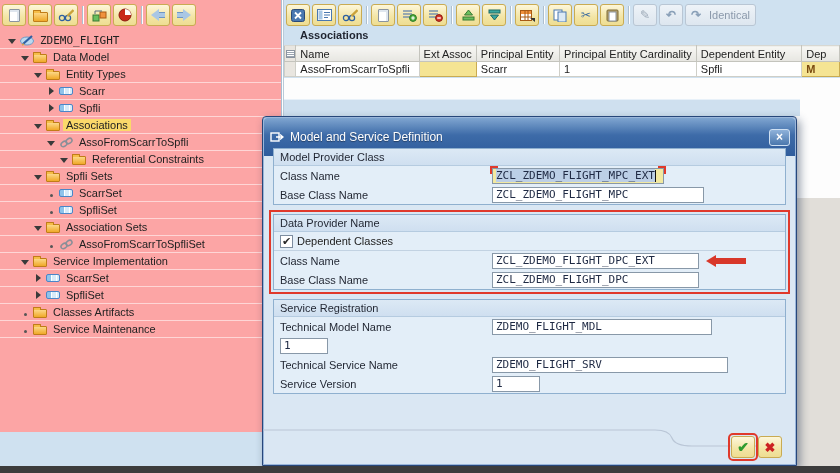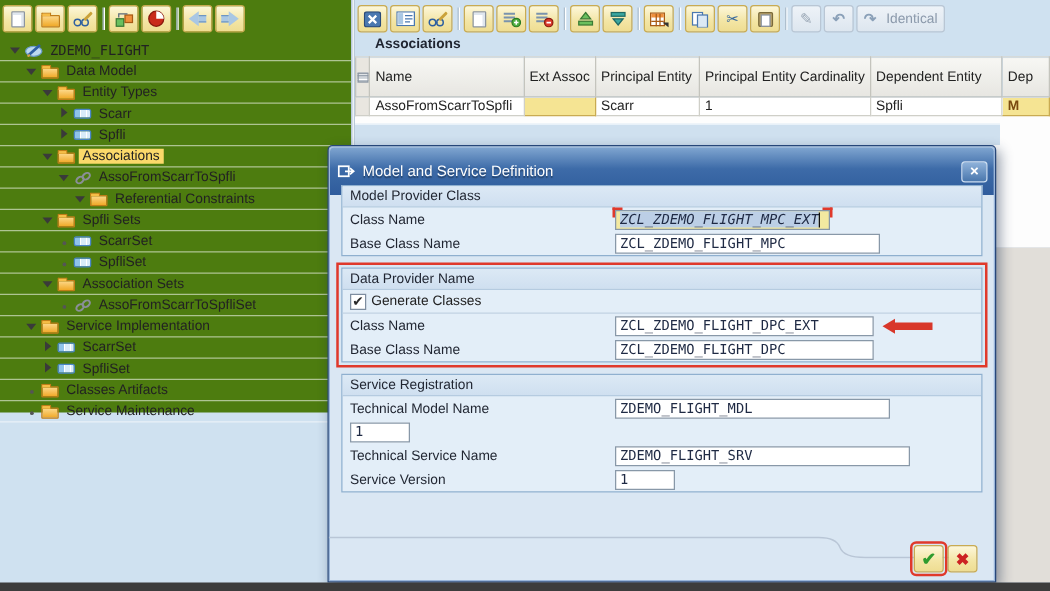--- a/index.html
+++ b/index.html
@@ -1,21 +1,21 @@
 <!DOCTYPE html>
 <html><head>
 <meta charset="utf-8">
 <style>
   * { margin:0; padding:0; box-sizing:border-box; }
   html,body { width:840px; height:473px; overflow:hidden;
     font-family:"Liberation Sans", sans-serif; font-size:11px; color:#222; }
   #screen { position:relative; width:840px; height:473px; background:#cfe1f0; }
 
   
-  #left-panel { position:absolute; left:0; top:0; width:281px; height:330px; background:#4d7c0f;padding-left:43px; }
+  #left-panel { position:absolute; left:0; top:0; width:281px; height:432px; background:#fca5a5;padding-left:43px; }
   #left-toolbar { position:absolute; left:2px; top:2px; height:26px; display:flex; align-items:center; }
   #left-tree { position:absolute; left:0; top:32px; width:281px; }
   #v-divider { position:absolute; left:281px; top:0; width:3px; height:466px; background:#fff; border-left:1px solid #a9bed2; border-right:1px solid #b9cad9;}
   #right-panel { position:absolute; left:284px; top:0; width:556px; height:466px; background:#cfe1f0; }
   #rp-white { position:absolute; left:0; top:78px; width:556px; height:120px; background:#fdfdfd; }
   #rp-gray  { position:absolute; left:0; top:198px; width:556px; height:268px; background:#e1ded9; }
   #rp-band  { position:absolute; left:0; top:99px; width:516px; height:17px; background:#cfe0ef; border-top:1px solid #e8f1f9; }
   #right-toolbar { position:absolute; left:2px; top:2px; height:26px; display:flex; align-items:center; }
   #bottom-strip { position:absolute; left:0; top:466px; width:840px; height:7px; background:#3c3c3c; }
 
@@ -53,21 +53,21 @@
   .exp-leaf  { width:3px;height:3px;background:#555;border-radius:50%;display:inline-block;margin:0 5px 0 2px;}
   .ticon { display:inline-flex; width:18px; justify-content:flex-start; align-items:center; flex:none; }
   .tlbl { padding:0 3px; }
   .tlbl.hl { background:#fbd96a; }
   .tlbl.mono { font-family:"DejaVu Sans Mono", monospace; font-size:11px; letter-spacing:0; }
 
   
   #assoc-title { position:absolute; left:16px; top:29px; font-weight:bold; color:#1f2430; }
   #assoc-table { position:absolute; left:0; top:45px; border-collapse:collapse; }
   #assoc-table th { background:linear-gradient(#f7f7f4,#e7e6e1); border:1px solid #c4c4bd; border-top:1px solid #d8d8d2;
-    font-weight:normal; text-align:left; padding:1px 4px; height:32px; white-space:nowrap; overflow:hidden; }
+    font-weight:normal; text-align:left; padding:1px 4px; height:16px; white-space:nowrap; overflow:hidden; }
   #assoc-table td { background:#fff; border:1px solid #cfcfc8; padding:1px 4px; height:15px; white-space:nowrap; overflow:hidden;
     font-size:11px; }
   #assoc-table td.ycell { background:#f5e493; border-color:#c9ab52; }
   #assoc-table td.mcell { background:#f5e493; border-color:#c9ab52; color:#7a4a10; font-weight:bold; }
   #assoc-table .selcol { width:13px; background:#e9e6e0; padding:0; }
   .selicon { display:block; width:9px; height:8px; margin:2px auto;
     background:linear-gradient(#fff 0 1px,#9aa4b0 1px 2px,#fff 2px 3px,#9aa4b0 3px 4px,#fff 4px 5px,#9aa4b0 5px 6px,#fff 6px);
     border:1px solid #8a94a0; }
 
   
@@ -85,21 +85,21 @@
 
   .sect { border:1px solid #8fb0cf; border-radius:0; background:#e3eef8; margin-bottom:9px; overflow:hidden; }
   .sect-h { background:linear-gradient(#dcE9f5,#cfdff0); border-bottom:1px solid #b5cbe0; padding:2px 6px; color:#1f2430; }
   .frow { display:flex; align-items:center; height:19px; padding:0 6px; position:relative; }
   .flabel { width:212px; flex:none; color:#1f2430; }
   .finput { height:16px; border:1px solid #8898a8; background:#fff; padding:0 3px;
     font-family:"DejaVu Sans Mono", monospace; font-size:11px; color:#1f2a44; display:flex; align-items:center; white-space:pre; }
   .finput.focused { background:#f3e9a0; position:relative; }
   .finput.focused .sel { background:#bccfe6; }
   .caret { display:inline-block; width:1px; height:12px; background:#111; margin-left:0; }
-  .fmark { position:relative;font-style:italic; }
+  .fmark { position:relative; }
   .fmark::before, .fmark::after { content:''; position:absolute; width:6px; height:6px; z-index:3; }
   .fmark::before { left:-2px; top:-2px; border-left:2px solid #e0392b; border-top:2px solid #e0392b; }
   .fmark::after { right:-2px; top:-2px; border-right:2px solid #e0392b; border-top:2px solid #e0392b; }
   .w1 { width:172px; } .w2 { width:212px; } .w3 { width:207px; } .w4 { width:220px; } .w5 { width:48px; } .w6 { width:236px; }
 
   .annotated { outline:2px solid #e0392b; outline-offset:2px; }
 
   .cbrow { display:flex; align-items:center; height:19px; padding:0 6px; }
   .cbline { border-bottom:1px solid #c2d2e2; }
   .cbox { width:13px; height:13px; background:#fff; border:1px solid #7d8da0; margin-right:4px;
@@ -538,21 +538,21 @@
           </div>
           <div class="frow">
             <span class="flabel">Base Class Name</span>
             <span class="finput w2">ZCL_ZDEMO_FLIGHT_MPC</span>
           </div>
         </div>
         <div class="sect annotated">
           <div class="sect-h">Data Provider Name</div>
           <div class="cbrow cbline">
       <span class="cbox">✔</span>
-      <span>Generate Classes</span>
+      <span>Dependent Classes</span>
           </div>
           <div class="frow">
             <span class="flabel">Class Name</span>
             <span class="finput w3">ZCL_ZDEMO_FLIGHT_DPC_EXT</span>
             <span class="red-arrow">
               <span class="tip"></span>
               <span class="shaft"></span>
             </span>
           </div>
           <div class="frow">

